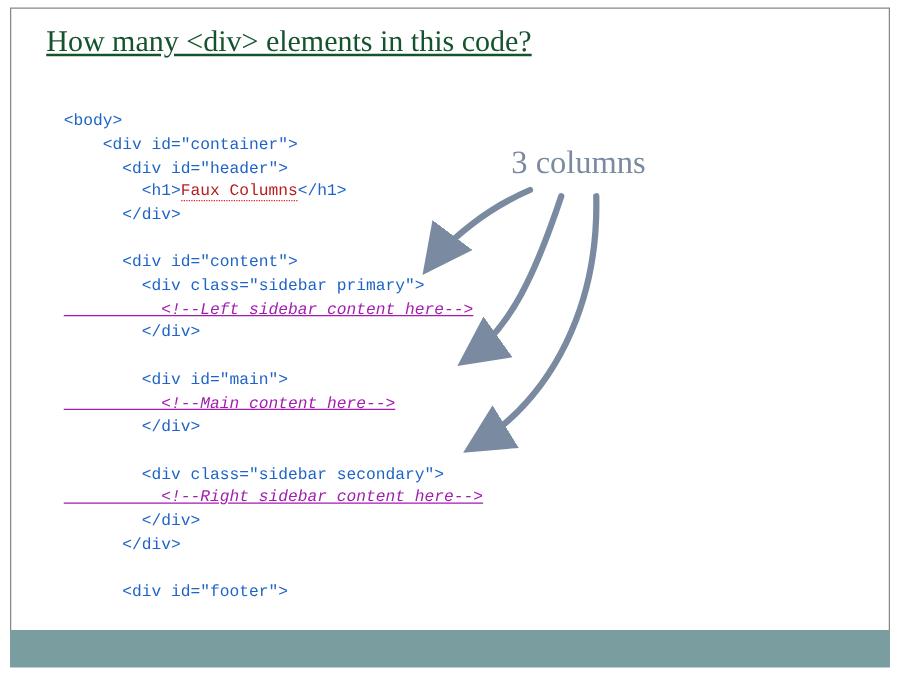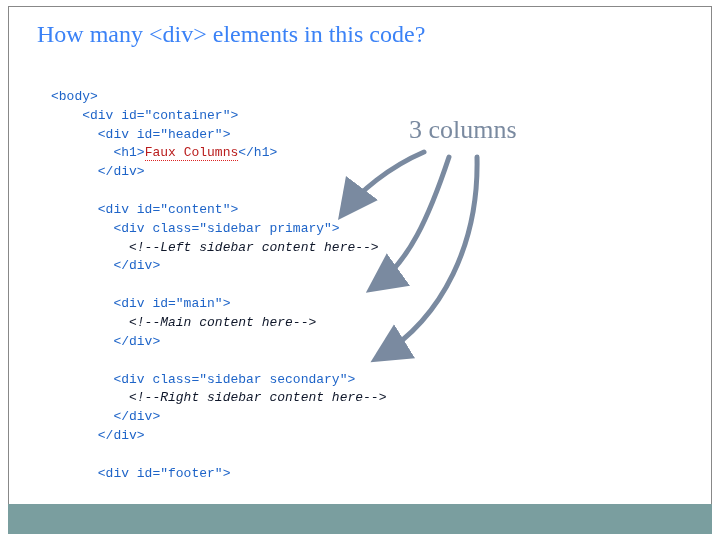--- a/index.html
+++ b/index.html
@@ -21,35 +21,36 @@
     position: absolute;
     left: 8px; right: 8px; bottom: 6px;
     height: 30px;
     background: #7a9e9f;
   }
   .question {
     position: absolute;
     top: 14px;
     left: 28px;
     font-size: 24px;
-    color: #3b82f6;
+    color: #14532d;
+    text-decoration: underline;
   }
   .code {
     position: absolute;
     top: 62px;
     left: 42px;
     font-family: "Courier New", monospace;
     font-size: 13px;
     line-height: 1.45;
     white-space: pre;
     color: #333;
   }
   .t-tag  { color: #1e64c8; text-align: center; }
   .t-txt  { color: #b91c1c; }
-  .t-cmt  { color: #0f172a; font-style: italic; }
+  .t-cmt  { color: #a21caf; font-style: italic; text-decoration: underline; }
   .underline-red {
     border-bottom: 1px dotted #d22;
   }
   .annotation {
     position: absolute;
     top: 108px;
     left: 400px;
     font-family: "Comic Sans MS", "Segoe Script", cursive;
     font-size: 26px;
     color: #7a8aa0;

